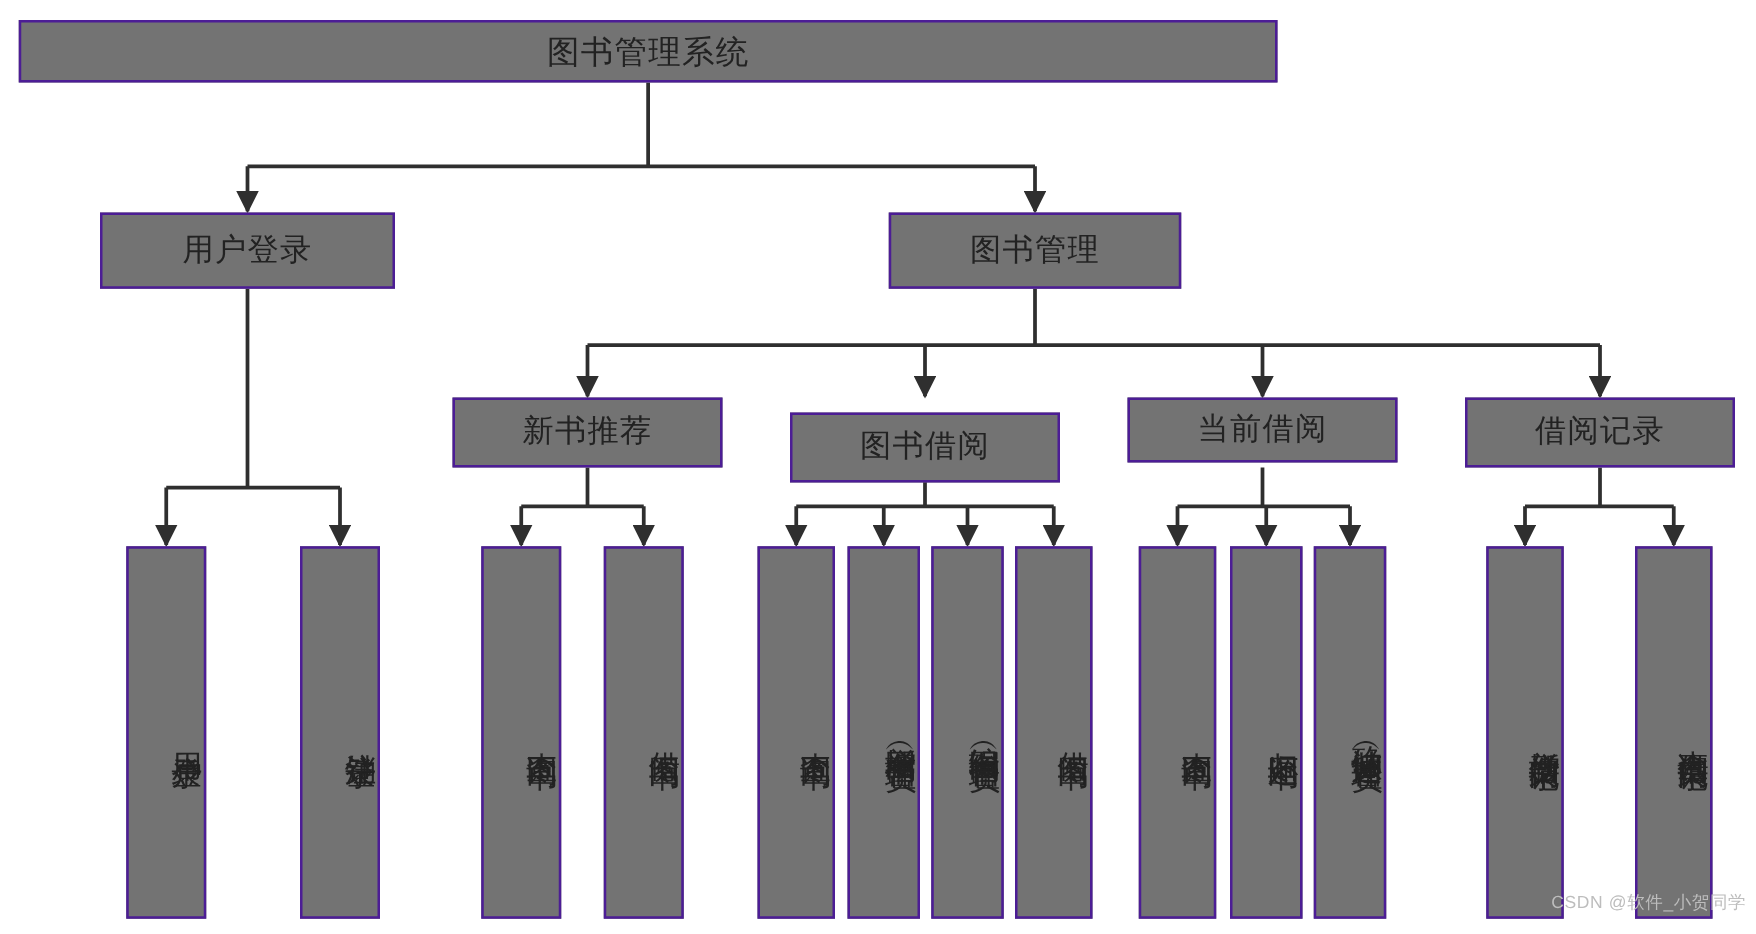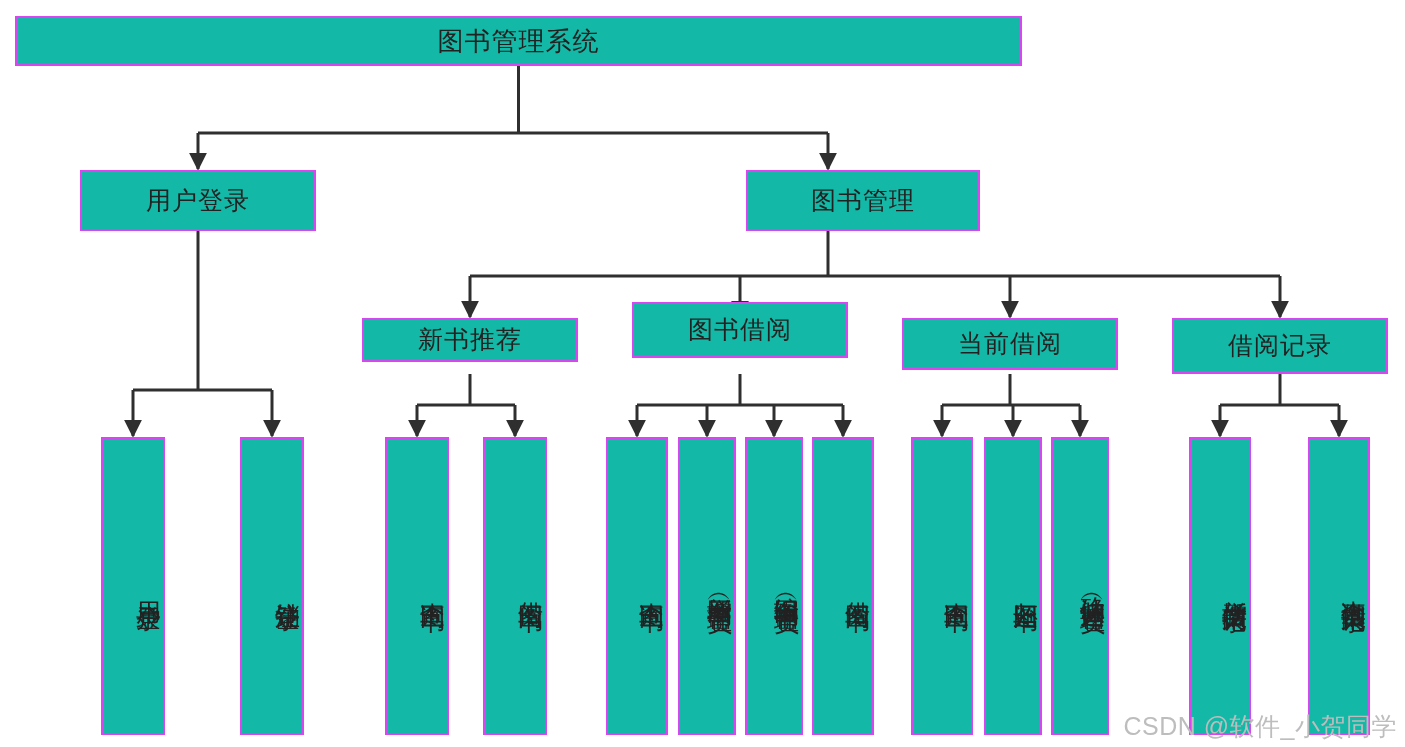--- a/index.html
+++ b/index.html
@@ -22,22 +22,22 @@
     position: absolute;
     left: 0;
     top: 0;
     width: 1405px;
     height: 747px;
     pointer-events: none;
   }
   .node {
     position: absolute;
     box-sizing: border-box;
-    background: #14b8a6;
-    border: 2px solid #d946ef;
+    background: #737373;
+    border: 2px solid #4c1d95;
     display: flex;
     align-items: center;
     justify-content: center;
     color: #222222;
   }
   .node.horizontal {
     font-size: 25px;
     letter-spacing: 1px;
     line-height: 1.1;
   }
@@ -56,22 +56,22 @@
     text-orientation: upright;
     display: block;
     white-space: nowrap;
   }
   .node.root {
     font-size: 26px;
   }
   .watermark {
     position: absolute;
     right: 8px;
-    bottom: 4px;
-    font-size: 25px;
+    bottom: 16px;
+    font-size: 14px;
     color: #bdbdbd;
     letter-spacing: 0.5px;
     white-space: nowrap;
   }
 </style>
 </head>
 <body>
 
 <div id="canvas">
 
@@ -118,27 +118,27 @@
       </g>
   </svg>
 
   <div id="nodes">
       <div class="node horizontal root" style="left: 15px; top: 16px; width: 1007px; height: 50px;">
         <span>图书管理系统</span>
       </div>
       <div class="node horizontal" style="left: 80px; top: 170px; width: 236px; height: 61px;">
         <span>用户登录</span>
       </div>
-      <div class="node horizontal" style="left: 711px; top: 170px; width: 234px; height: 61px; margin-left: 35px;">
+      <div class="node horizontal" style="left: 711px; top: 170px; width: 234px; height: 61px;">
         <span>图书管理</span>
       </div>
-      <div class="node horizontal" style="left: 362px; top: 318px; width: 216px; height: 44px;">
+      <div class="node horizontal" style="left: 362px; top: 318px; width: 216px; height: 56px;">
         <span>新书推荐</span>
       </div>
-      <div class="node horizontal" style="left: 632px; top: 302px; width: 216px; height: 56px;">
+      <div class="node horizontal" style="left: 632px; top: 330px; width: 216px; height: 56px;">
         <span>图书借阅</span>
       </div>
       <div class="node horizontal" style="left: 902px; top: 318px; width: 216px; height: 52px;">
         <span>当前借阅</span>
       </div>
       <div class="node horizontal" style="left: 1172px; top: 318px; width: 216px; height: 56px; align-items: center;">
         <span>借阅记录</span>
       </div>
       <div class="node vertical" style="left: 101px; top: 437px; width: 64px; height: 298px;">
         <span class="vtext">用户登录</span>

